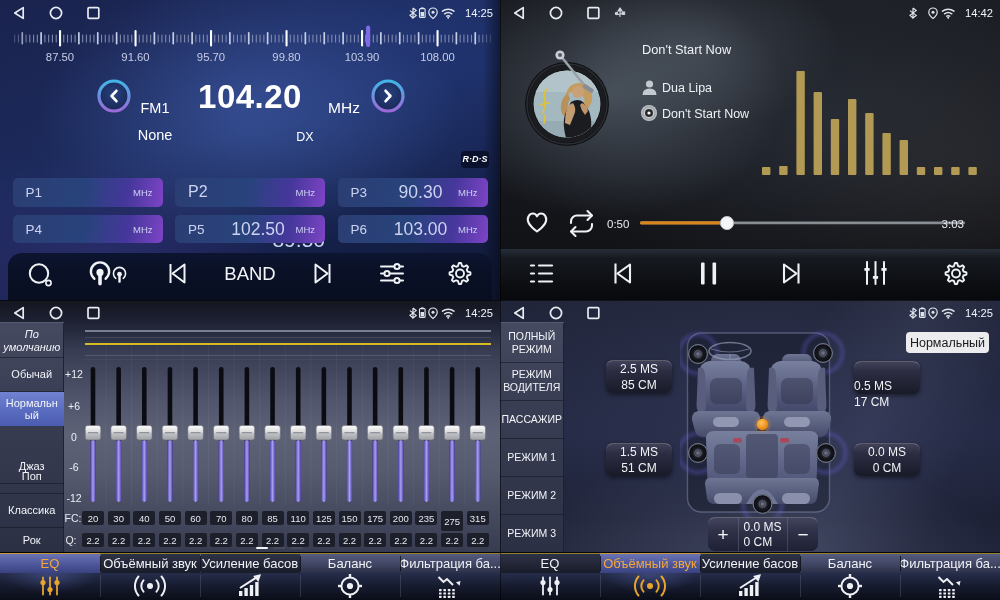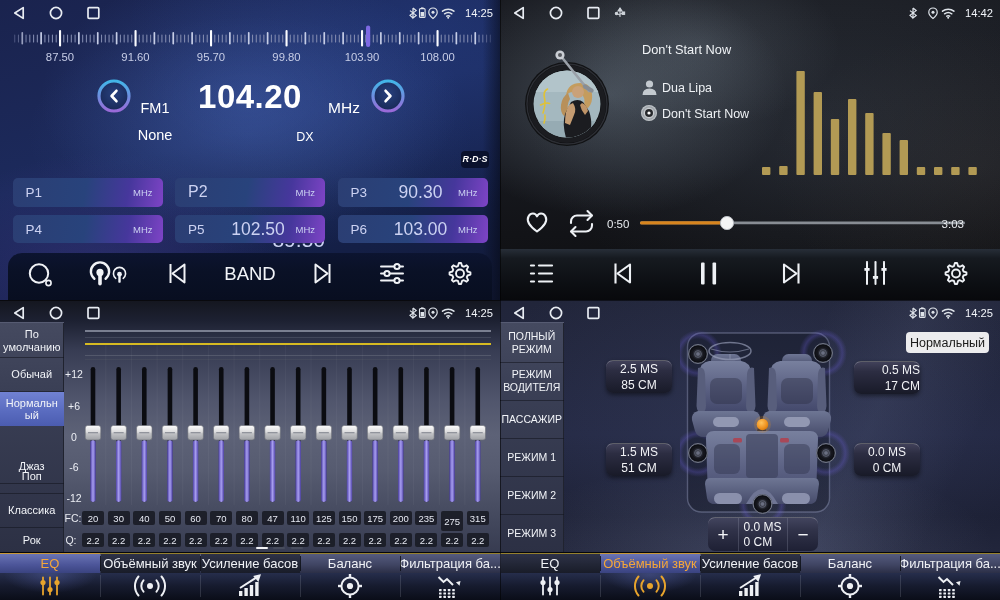--- a/index.html
+++ b/index.html
@@ -390,21 +390,21 @@
       <circle cx="433" cy="12.2" r="1.5" fill="#dfe4ea"></circle>
       <g stroke="#dfe4ea" fill="none" stroke-linecap="round">
         <path d="M442.5 11.2 a9 9 0 0 1 11.4 0" stroke-width="1.5"></path>
         <path d="M444.6 13.8 a6 6 0 0 1 7.2 0" stroke-width="1.5"></path>
         <path d="M446.7 16.2 a3 3 0 0 1 3 0" stroke-width="1.4"></path>
         <circle cx="448.2" cy="17.8" r="1" fill="#dfe4ea" stroke="none"></circle>
       </g>
       <text x="493" y="17.2" text-anchor="end" font-family="Liberation Sans, sans-serif" font-size="11.2" fill="#f2f5fa">14:25</text>
     </svg>
     <div class="abs" style="left:0;top:322px;width:63.5px;height:231px;background:linear-gradient(180deg,#454a60 0%,#3a3f55 30%,#2c3044 100%);border-top:1px solid #565b72;box-shadow:inset -1px 0 0 #20232f;"></div>
-    <div class="abs ctr" style="left:0;top:324px;width:63.5px;height:34px;border-bottom:1px solid rgba(18,20,30,.55);color:#f2f4f8;font-size:11px;text-align:center;line-height:12.5px;overflow:hidden;box-sizing:border-box;">По<br>умолчанию</div>
+    <div class="abs ctr" style="left:0;top:324px;width:63.5px;height:34px;border-bottom:1px solid rgba(18,20,30,.55);color:#f2f4f8;font-size:11px;text-align:center;line-height:12.5px;overflow:hidden;box-sizing:border-box;font-style:italic;">По<br>умолчанию</div>
     <div class="abs ctr" style="left:0;top:358px;width:63.5px;height:34px;border-bottom:1px solid rgba(18,20,30,.55);color:#f2f4f8;font-size:11px;text-align:center;line-height:12.5px;overflow:hidden;box-sizing:border-box;">Обычай</div>
     <div class="abs ctr" style="left:0;top:392px;width:63.5px;height:34px;background:linear-gradient(180deg,#7182d2 0%,#5a6cc0 55%,#4b5cb0 100%);color:#f2f4f8;font-size:11px;text-align:center;line-height:12.5px;overflow:hidden;box-sizing:border-box;">Нормальн<br>ый</div>
     <div class="abs ctr" style="left:0;top:426px;width:63.5px;height:34px;border-bottom:1px solid rgba(18,20,30,.55);color:#f2f4f8;font-size:11px;text-align:center;line-height:12.5px;overflow:hidden;box-sizing:border-box;margin-top:24px;">Джаз</div>
     <div class="abs ctr" style="left:0;top:460px;width:63.5px;height:34px;border-bottom:1px solid rgba(18,20,30,.55);color:#f2f4f8;font-size:11px;text-align:center;line-height:12.5px;overflow:hidden;box-sizing:border-box;">Поп</div>
     <div class="abs ctr" style="left:0;top:494px;width:63.5px;height:34px;border-bottom:1px solid rgba(18,20,30,.55);color:#f2f4f8;font-size:11px;text-align:center;line-height:12.5px;overflow:hidden;box-sizing:border-box;">Классика</div>
     <div class="abs ctr" style="left:0;top:528px;width:63.5px;height:25px;border-bottom:1px solid rgba(18,20,30,.55);color:#f2f4f8;font-size:11px;text-align:center;line-height:12.5px;overflow:hidden;box-sizing:border-box;">Рок</div>
     <div class="abs" style="left:85px;top:329.5px;width:406px;height:2.2px;background:#7a7f90;"></div>
     <div class="abs" style="left:85px;top:336.5px;width:406px;height:1px;background:rgba(110,115,130,.35);"></div>
     <div class="abs" style="left:85px;top:342.8px;width:406px;height:2px;background:#d6ba22;"></div>
     <div class="abs" style="left:85px;top:354.5px;width:406px;height:1.4px;background:rgba(90,95,112,.8);"></div>
@@ -517,21 +517,21 @@
     <div class="abs ctr" style="left:133.3px;top:511px;width:22px;height:14px;background:rgba(26,28,38,.92);border-radius:2px;color:#e6e9f2;font-size:9.5px;">40</div>
     <div class="abs ctr" style="left:133.3px;top:533px;width:22px;height:14px;background:rgba(26,28,38,.92);border-radius:2px;color:#e6e9f2;font-size:9.5px;">2.2</div>
     <div class="abs ctr" style="left:158.95px;top:511px;width:22px;height:14px;background:rgba(26,28,38,.92);border-radius:2px;color:#e6e9f2;font-size:9.5px;">50</div>
     <div class="abs ctr" style="left:158.95px;top:533px;width:22px;height:14px;background:rgba(26,28,38,.92);border-radius:2px;color:#e6e9f2;font-size:9.5px;">2.2</div>
     <div class="abs ctr" style="left:184.6px;top:511px;width:22px;height:14px;background:rgba(26,28,38,.92);border-radius:2px;color:#e6e9f2;font-size:9.5px;">60</div>
     <div class="abs ctr" style="left:184.6px;top:533px;width:22px;height:14px;background:rgba(26,28,38,.92);border-radius:2px;color:#e6e9f2;font-size:9.5px;">2.2</div>
     <div class="abs ctr" style="left:210.25px;top:511px;width:22px;height:14px;background:rgba(26,28,38,.92);border-radius:2px;color:#e6e9f2;font-size:9.5px;">70</div>
     <div class="abs ctr" style="left:210.25px;top:533px;width:22px;height:14px;background:rgba(26,28,38,.92);border-radius:2px;color:#e6e9f2;font-size:9.5px;">2.2</div>
     <div class="abs ctr" style="left:235.9px;top:511px;width:22px;height:14px;background:rgba(26,28,38,.92);border-radius:2px;color:#e6e9f2;font-size:9.5px;">80</div>
     <div class="abs ctr" style="left:235.9px;top:533px;width:22px;height:14px;background:rgba(26,28,38,.92);border-radius:2px;color:#e6e9f2;font-size:9.5px;">2.2</div>
-    <div class="abs ctr" style="left:261.55px;top:511px;width:22px;height:14px;background:rgba(26,28,38,.92);border-radius:2px;color:#e6e9f2;font-size:9.5px;">47</div>
+    <div class="abs ctr" style="left:261.55px;top:511px;width:22px;height:14px;background:rgba(26,28,38,.92);border-radius:2px;color:#e6e9f2;font-size:9.5px;">85</div>
     <div class="abs ctr" style="left:261.55px;top:533px;width:22px;height:14px;background:rgba(26,28,38,.92);border-radius:2px;color:#e6e9f2;font-size:9.5px;">2.2</div>
     <div class="abs ctr" style="left:287.2px;top:511px;width:22px;height:14px;background:rgba(26,28,38,.92);border-radius:2px;color:#e6e9f2;font-size:9.5px;">110</div>
     <div class="abs ctr" style="left:287.2px;top:533px;width:22px;height:14px;background:rgba(26,28,38,.92);border-radius:2px;color:#e6e9f2;font-size:9.5px;">2.2</div>
     <div class="abs ctr" style="left:312.85px;top:511px;width:22px;height:14px;background:rgba(26,28,38,.92);border-radius:2px;color:#e6e9f2;font-size:9.5px;">125</div>
     <div class="abs ctr" style="left:312.85px;top:533px;width:22px;height:14px;background:rgba(26,28,38,.92);border-radius:2px;color:#e6e9f2;font-size:9.5px;">2.2</div>
     <div class="abs ctr" style="left:338.5px;top:511px;width:22px;height:14px;background:rgba(26,28,38,.92);border-radius:2px;color:#e6e9f2;font-size:9.5px;">150</div>
     <div class="abs ctr" style="left:338.5px;top:533px;width:22px;height:14px;background:rgba(26,28,38,.92);border-radius:2px;color:#e6e9f2;font-size:9.5px;">2.2</div>
     <div class="abs ctr" style="left:364.15px;top:511px;width:22px;height:14px;background:rgba(26,28,38,.92);border-radius:2px;color:#e6e9f2;font-size:9.5px;">175</div>
     <div class="abs ctr" style="left:364.15px;top:533px;width:22px;height:14px;background:rgba(26,28,38,.92);border-radius:2px;color:#e6e9f2;font-size:9.5px;">2.2</div>
     <div class="abs ctr" style="left:389.8px;top:511px;width:22px;height:14px;background:rgba(26,28,38,.92);border-radius:2px;color:#e6e9f2;font-size:9.5px;">200</div>
@@ -658,21 +658,21 @@
       <circle cx="82.5" cy="178" r="10" fill="url(#spk)"></circle>
       <circle cx="82.5" cy="178" r="9.4" fill="none" stroke="#787e90" stroke-width="1"></circle>
       <circle cx="82.5" cy="178" r="6.2" fill="none" stroke="#14151c" stroke-width="1.6"></circle>
       <circle cx="82.5" cy="178" r="3.4" fill="none" stroke="#5a5f70" stroke-width="1"></circle>
       <circle cx="82.5" cy="178" r="1.8" fill="#6a6f82"></circle>
       <circle cx="82.5" cy="98.5" r="8.5" fill="rgba(240,150,30,.20)"></circle>
       <circle cx="82.5" cy="98.5" r="5.8" fill="url(#ball)"></circle>
     </svg>
     <div class="abs" style="left:606px;top:360px;width:66px;height:33px;background:linear-gradient(180deg,#41415a 0%,#2c2d42 30%,#181a28 100%);border-radius:7px;border-top:1px solid rgba(255,255,255,.30);box-shadow:0 2px 4px rgba(0,0,0,.45);color:#f2f3f6;font-size:12px;text-align:center;line-height:15.5px;padding-top:1px;box-sizing:border-box;">2.5 MS<br>85 CM</div>
     <div class="abs" style="left:606px;top:443px;width:66px;height:33px;background:linear-gradient(180deg,#41415a 0%,#2c2d42 30%,#181a28 100%);border-radius:7px;border-top:1px solid rgba(255,255,255,.30);box-shadow:0 2px 4px rgba(0,0,0,.45);color:#f2f3f6;font-size:12px;text-align:center;line-height:15.5px;padding-top:1px;box-sizing:border-box;">1.5 MS<br>51 CM</div>
-    <div class="abs" style="left:854px;top:361px;width:66px;height:33px;background:linear-gradient(180deg,#41415a 0%,#2c2d42 30%,#181a28 100%);border-radius:7px;border-top:1px solid rgba(255,255,255,.30);box-shadow:0 2px 4px rgba(0,0,0,.45);color:#f2f3f6;font-size:12px;text-align:right;line-height:15.5px;padding-top:1px;box-sizing:border-box;">0.5 MS<br>17 CM</div>
+    <div class="abs" style="left:854px;top:361px;width:66px;height:33px;background:linear-gradient(180deg,#41415a 0%,#2c2d42 30%,#181a28 100%);border-radius:7px;border-top:1px solid rgba(255,255,255,.30);box-shadow:0 2px 4px rgba(0,0,0,.45);color:#f2f3f6;font-size:12px;text-align:left;line-height:15.5px;padding-top:17px;box-sizing:border-box;">0.5 MS<br>17 CM</div>
     <div class="abs" style="left:854px;top:443px;width:66px;height:33px;background:linear-gradient(180deg,#41415a 0%,#2c2d42 30%,#181a28 100%);border-radius:7px;border-top:1px solid rgba(255,255,255,.30);box-shadow:0 2px 4px rgba(0,0,0,.45);color:#f2f3f6;font-size:12px;text-align:center;line-height:15.5px;padding-top:1px;box-sizing:border-box;">0.0 MS<br>0 CM</div>
     <div class="abs" style="left:708px;top:517px;width:110px;height:33px;background:linear-gradient(180deg,#42445e 0%,#31334a 35%,#1e2034 100%);border-radius:7px;border-top:1px solid rgba(255,255,255,.30);color:#f4f5f8;">
       <span style="position:absolute;left:0;top:0;width:30px;height:100%;border-right:1px solid rgba(160,165,185,.25);display:flex;align-items:center;justify-content:center;font-size:19px;">+</span>
       <span style="position:absolute;left:31px;top:0;width:47px;height:100%;display:flex;flex-direction:column;align-items:center;justify-content:center;font-size:12px;line-height:15px;">0.0 MS<br>0 CM</span>
       <span style="position:absolute;right:0;top:0;width:30px;height:100%;border-left:1px solid rgba(160,165,185,.25);display:flex;align-items:center;justify-content:center;font-size:19px;">−</span>
     </div>
     <div class="abs" style="left:0px;top:551.5px;width:500px;height:1.6px;background:#05060a;"></div>
     <div class="abs" style="left:0px;top:553px;width:500px;height:1.4px;background:#96812e;"></div>
     <div class="abs" style="left:0px;top:553px;width:100px;height:1.6px;background:#c89838;"></div>
     <div class="abs" style="left:0px;top:554.4px;width:500px;height:18.2px;background:linear-gradient(180deg,#555b7e 0%,#3f4462 58%,#2b2f47 100%);"></div>

